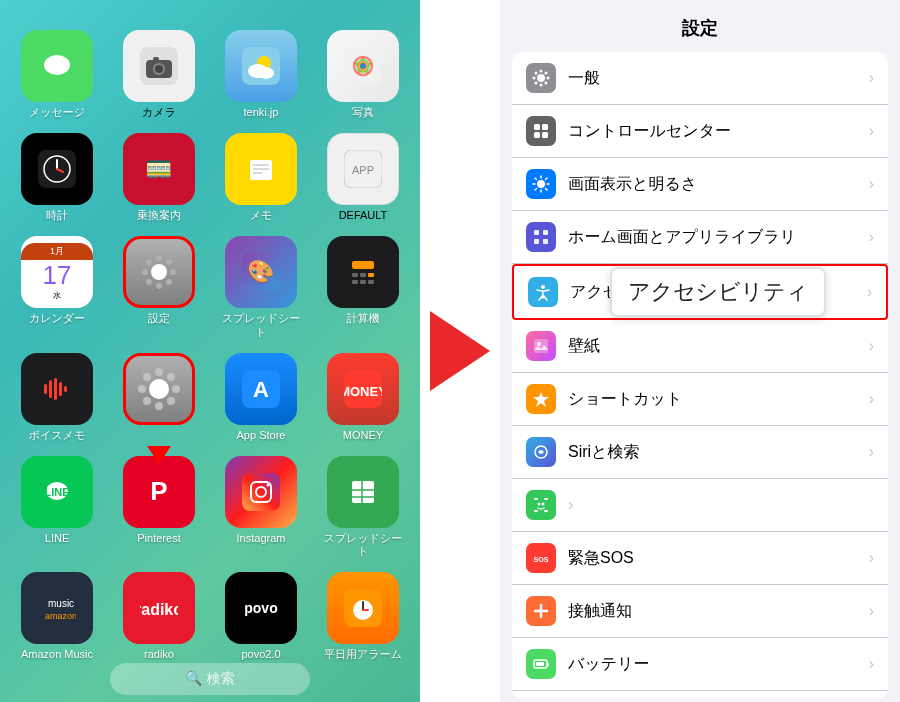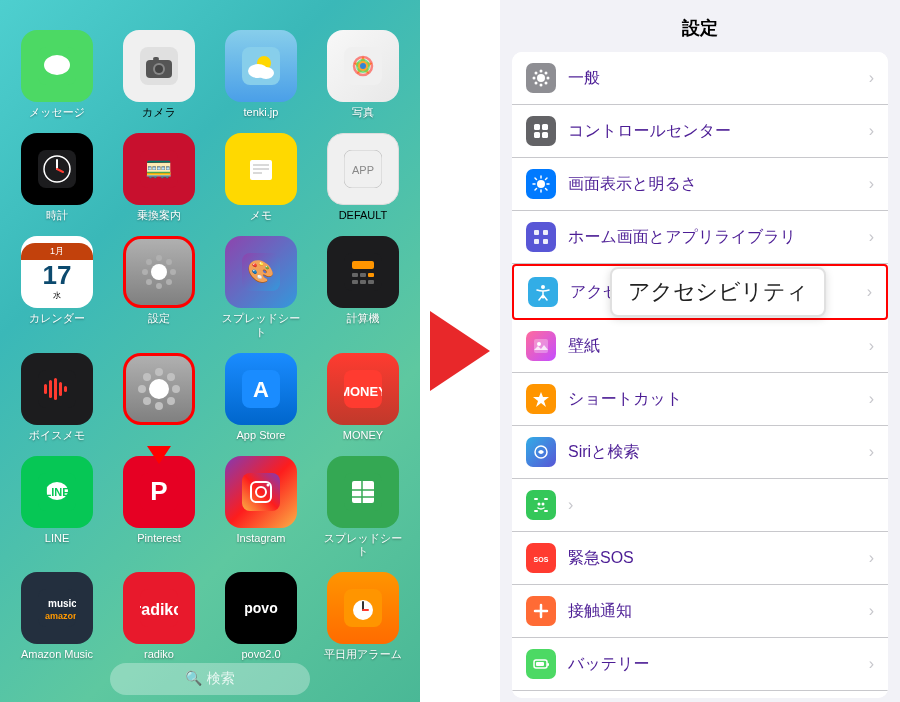--- a/index.html
+++ b/index.html
@@ -71,21 +71,21 @@
     .icon-settings { background: linear-gradient(180deg, #b0b0b0 0%, #808080 100%); }
     .icon-lifestyle { background: linear-gradient(135deg, #8e44ad, #3498db); }
     .icon-calc { background: #1c1c1e; }
     .icon-voicememo { background: #1c1c1e; }
     .icon-appstore { background: linear-gradient(180deg, #1a8cff 0%, #0066cc 100%); }
     .icon-money { background: linear-gradient(180deg, #ff3b30 0%, #c0392b 100%); }
     .icon-line { background: #06c755; }
     .icon-pinterest { background: #e60023; }
     .icon-instagram { background: linear-gradient(135deg, #833ab4, #fd1d1d, #fcb045); }
     .icon-spreadsheet { background: #34a853; }
-    .icon-amazon { background: #232f3e; font-weight: bold; }
+    .icon-amazon { background: #232f3e; }
     .icon-radiko { background: #e8192c; }
     .icon-povo { background: #000; }
     .icon-alarm { background: linear-gradient(180deg, #ff9500 0%, #ff6b00 100%); }
 
     .red-border {
       border: 3px solid red;
       border-radius: 18px;
     }
 
     .arrow-down {
@@ -178,21 +178,21 @@
       justify-content: center;
       margin-right: 12px;
       font-size: 16px;
       flex-shrink: 0;
       color: #fff;
     }
 
     .settings-item-label {
       flex: 1;
       font-size: 16px;
-      color: #4c1d95;
+      color: #000000;
     }
 
     .settings-item-chevron {
       color: #c7c7cc;
       font-size: 16px;
     }
 
     .tooltip-box {
       background: #fff;
       border: 2px solid #e0e0e0;
@@ -234,22 +234,22 @@
     .calendar-header {
       background: #c2410c;
       width: 100%;
       text-align: center;
       font-size: 9px;
       color: #fff;
       padding: 2px 0;
     }
     .calendar-day {
       font-size: 26px;
-      color: #0c4a6e;
-      font-weight: 700;
+      color: #8b5cf6;
+      font-weight: 400;
       line-height: 1;
       padding: 2px 0;
     }
     .calendar-weekday {
       font-size: 8px;
       color: #000;
     }
   </style>
 </head>
 <body>

